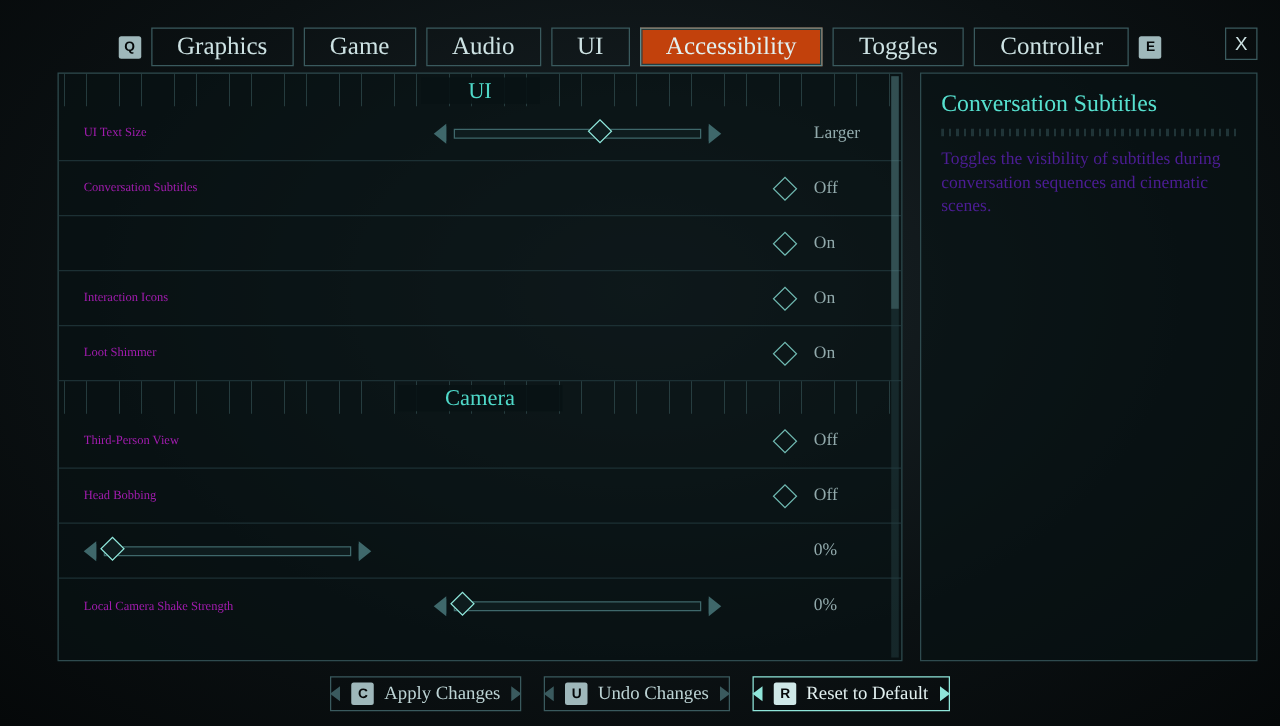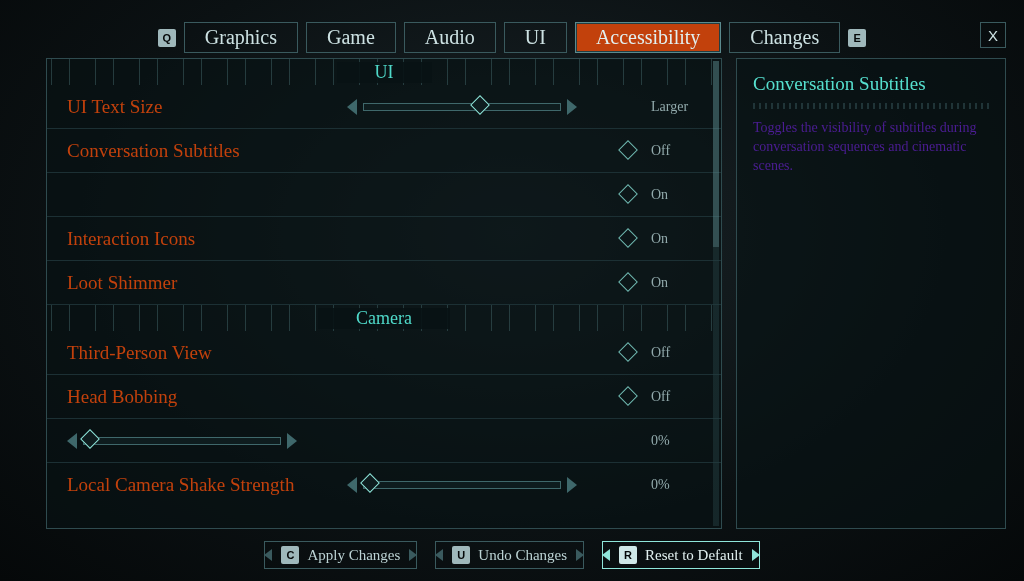--- a/index.html
+++ b/index.html
@@ -106,27 +106,27 @@
   .row {
     display: flex;
     align-items: center;
     height: 44px;
     padding: 0 20px;
     border-bottom: 1px solid #1c3034;
   }
   .row:last-child { border-bottom: none; }
   .row-label {
     flex: 0 0 280px;
-    color: #c2410c;
-    font-size: 19px;
+    color: #a21caf;
+    font-size: 10px;
   }
   .row-control {
     flex: 1 1 auto;
     display: flex;
-    align-items: flex-start;
+    align-items: center;
     gap: 12px;
   }
   .row-value {
     font-size: 14px;
     color: #92aaac;
     min-width: 50px;
   }
 
   
   .diamond {
@@ -261,21 +261,22 @@
 </head>
 <body>
 
 <div class="tabbar">
   <span class="key-badge">Q</span>
   <div class="tab">Graphics</div>
     <div class="tab">Game</div>
     <div class="tab">Audio</div>
     <div class="tab">UI</div>
     <div class="tab active">Accessibility</div>
-    <div class="tab">Changes</div>
+    <div class="tab">Toggles</div>
+    <div class="tab">Controller</div>
   <span class="key-badge">E</span>
 </div>
 <div class="close-x">X</div>
 
 <div class="panels">
   <div class="panel-left">
     <div class="scroll-area">
       <div class="scroll-inner" id="sections-mount">
           <div class="section-header">
             <div class="strip"></div>

